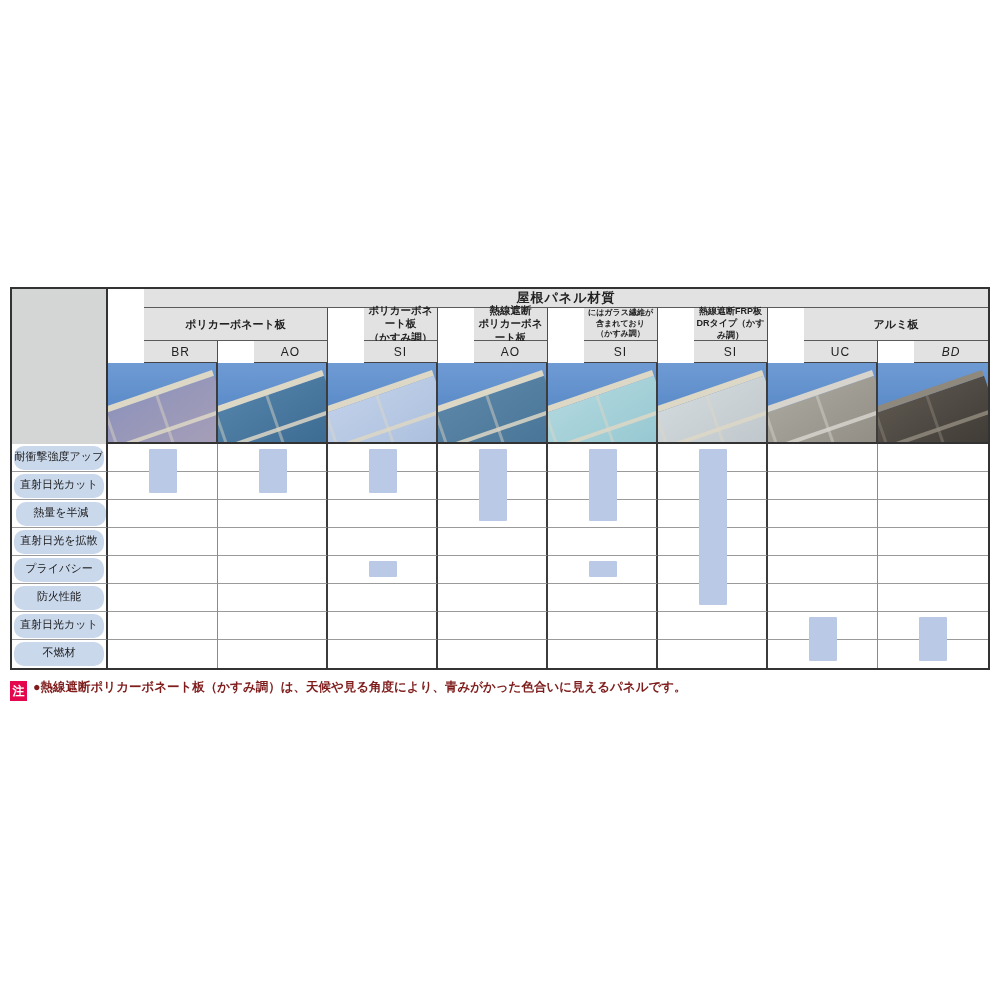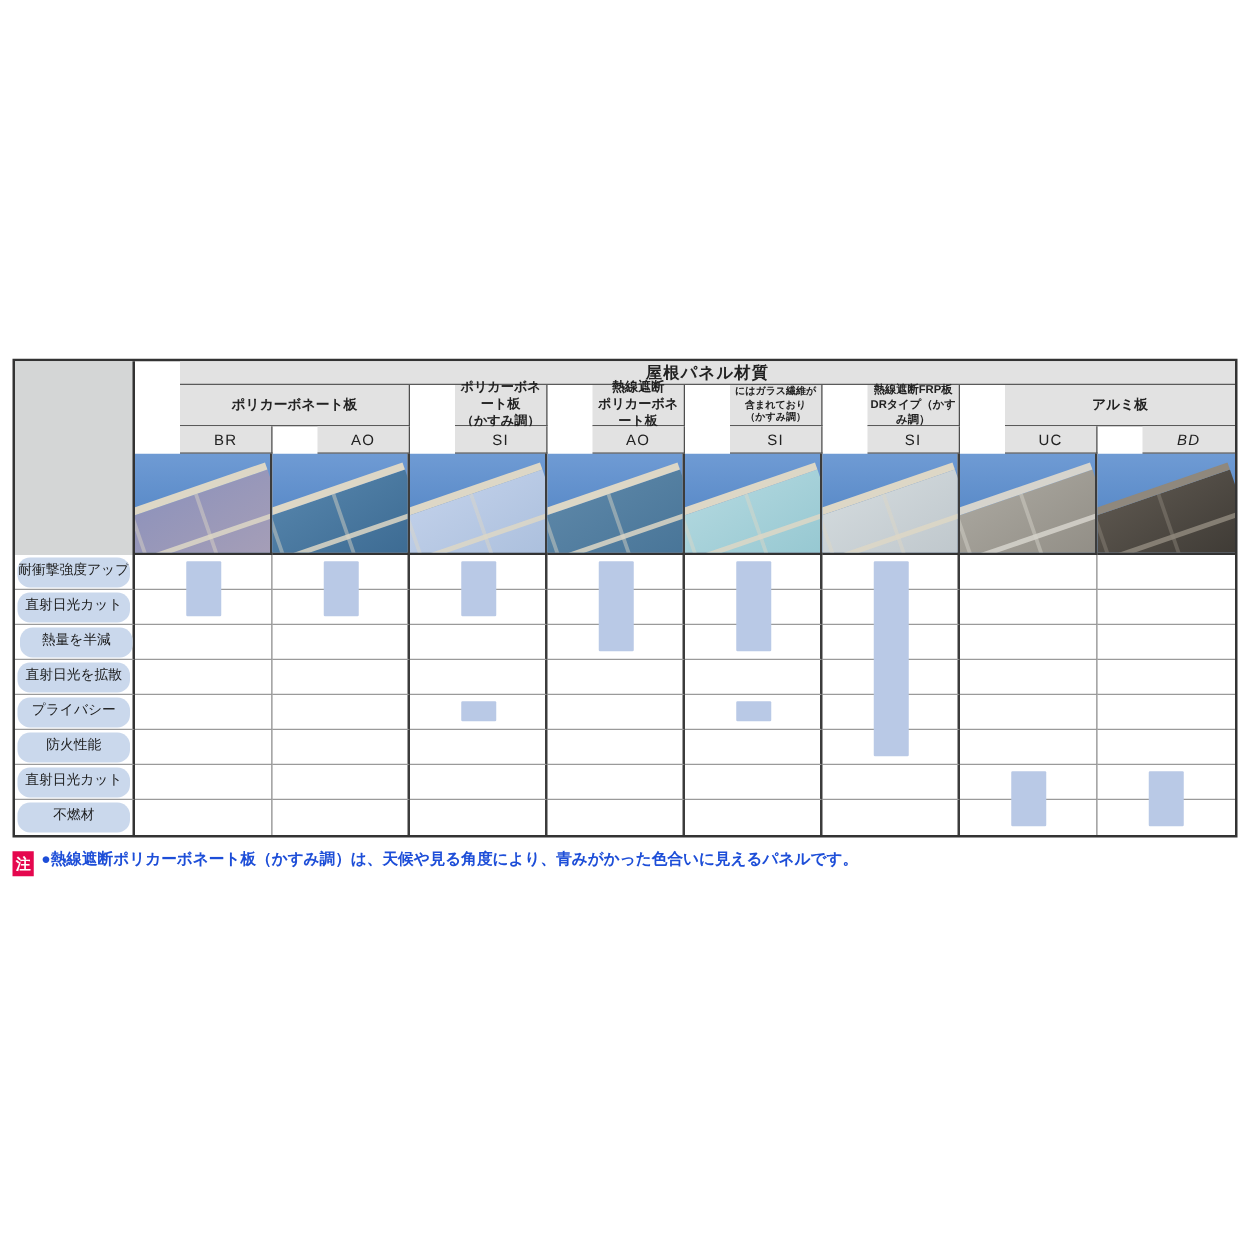--- a/index.html
+++ b/index.html
@@ -46,21 +46,21 @@
   .marksOv{position:relative;pointer-events:none;}
   .mark{position:absolute;width:28px;border-radius:1px;}
 
   
   .notes{position:absolute;left:10px;top:679px;display:flex;align-items:flex-start;}
   .badge{
     flex:0 0 auto;width:17px;height:20px;line-height:20px;margin-top:2px;
     background:var(--badge);color:#fff;font-weight:bold;font-size:12px;text-align:center;
   }
   .note-lines{margin-left:6px;}
-  .note-line{font-size:12.5px;font-weight:bold;line-height:17px;color:#1d4ed8;white-space:nowrap;}
+  .note-line{font-size:12.5px;font-weight:bold;line-height:17px;color:#7f1d1d;white-space:nowrap;}
 </style>
 </head>
 <body style="--hbg: #e2e2e2; --corner: #d4d6d6; --pill: #cad8ec; --badge: #e5074e; --skyT: #6f9bd4; --skyB: #4b7fc0;">
 
 <div class="stage">
   <div class="tbl" style="grid-template-columns: 96px repeat(8, 110px); grid-template-rows: 19px 33px 22px 81px repeat(8, 28px);">
       <div class="corner" style="grid-area: 1 / 1 / 5 / 2;"></div>
       <div class="cell mat" style="grid-area: 1 / 2 / 2 / 10;">屋根パネル材質</div>
       <div class="cell grp vr" style="grid-area: 2 / 2 / 3 / 4; font-size: 11px;">ポリカーボネート板</div>
       <div class="cell grp vr" style="grid-area: 2 / 4 / 3 / 5; font-size: 10.5px;">ポリカーボネート板

